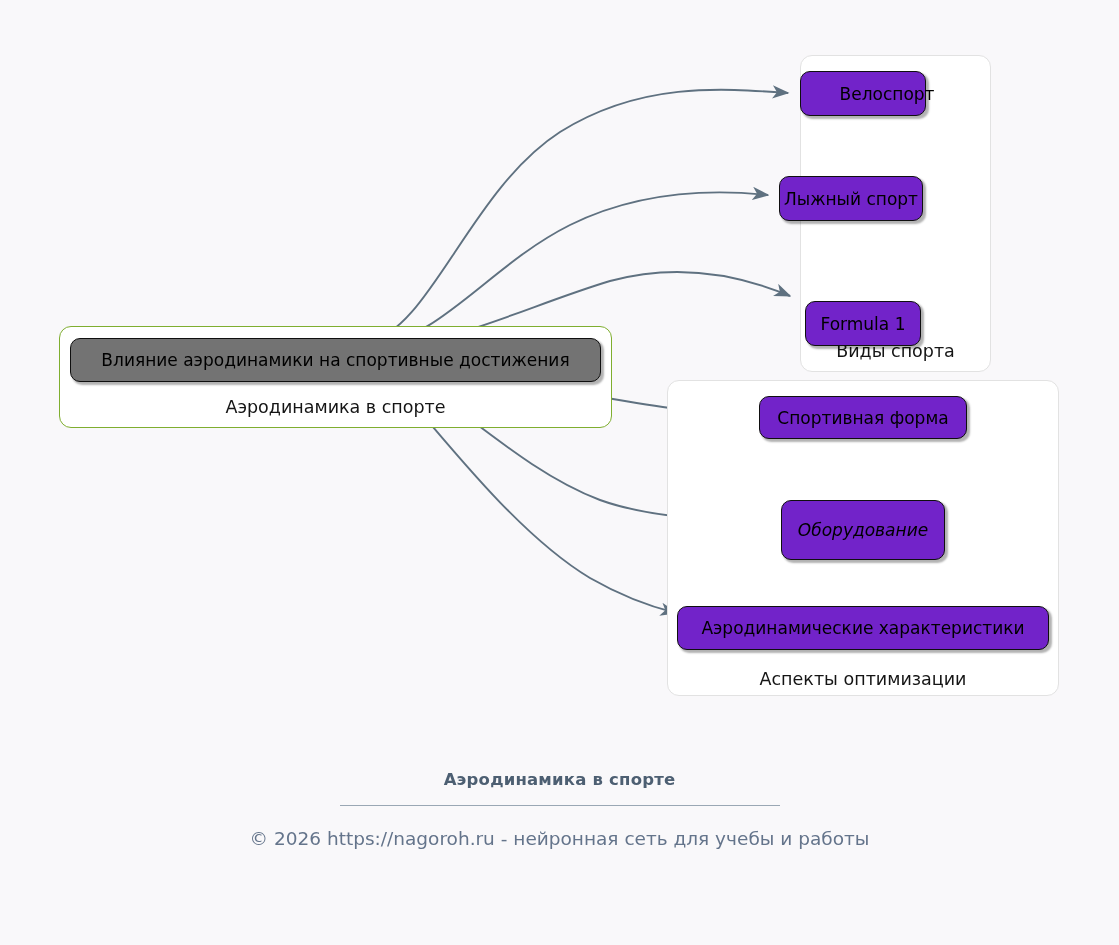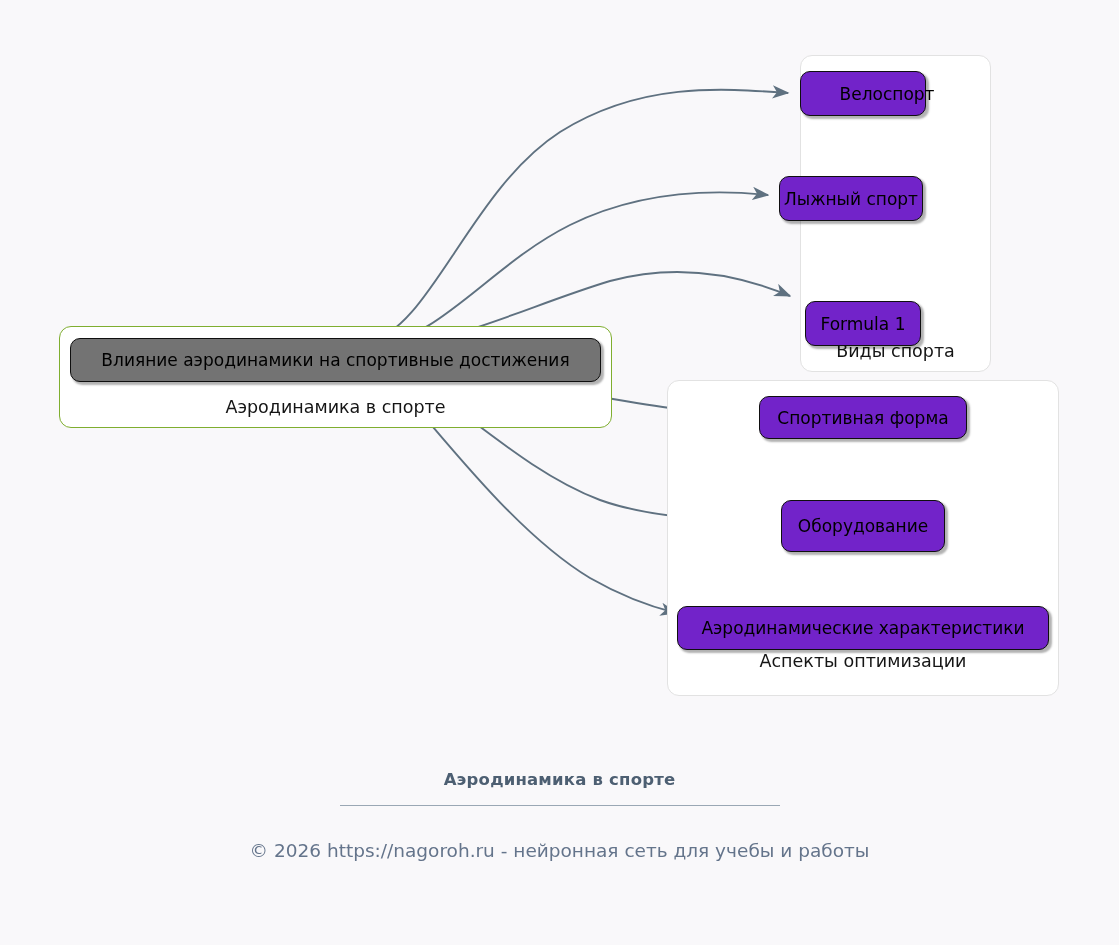--- a/index.html
+++ b/index.html
@@ -101,21 +101,21 @@
     color: #4d5f72;
     letter-spacing: 0.2px;
   }
   #footer-rule {
     width: 440px;
     height: 0;
     margin: 16px auto 0 auto;
     border-top: 1.5px solid #9aa7b4;
   }
   #footer-copy {
-    margin-top: 34px;
+    margin-top: 22px;
     font-size: 18.5px;
     color: #64748b;
   }
 </style>
 </head>
 <body style="background: rgb(249, 248, 250);">
 
 <div id="diagram-canvas">
 
   <svg id="edges-layer" viewBox="0 0 1119 760" width="1119" height="760">
@@ -147,24 +147,24 @@
   <div class="node node-green" style="left:70px; top:338px; width:531px; height:44px;">Влияние аэродинамики на спортивные достижения</div>
 
   <div class="cluster cluster-plain" style="left:768px; top:55px; width:191px; height:317px;margin-left:32px;">
     <div class="cluster-label" style="bottom:10px;">Виды спорта</div>
   </div>
   <div class="node node-purple" style="left:800px; top:71px; width:126px; height:45px;padding-left:48px;">Велоспорт</div>
   <div class="node node-purple" style="left:779px; top:176px; width:144px; height:45px;">Лыжный спорт</div>
   <div class="node node-purple" style="left:805px; top:281px; width:116px; height:45px;margin-top:20px;">Formula 1</div>
 
   <div class="cluster cluster-plain" style="left:667px; top:380px; width:392px; height:316px;">
-    <div class="cluster-label" style="bottom:24px;margin-top:12px;">Аспекты оптимизации</div>
+    <div class="cluster-label" style="bottom:6px;margin-top:12px;">Аспекты оптимизации</div>
   </div>
   <div class="node node-purple" style="left:759px; top:396px; width:208px; height:43px;">Спортивная форма</div>
-  <div class="node node-purple" style="left:781px; top:500px; width:164px; height:52px;">Оборудование</div>
+  <div class="node node-purple" style="left:781px; top:500px; width:164px; height:60px;font-style:italic;">Оборудование</div>
   <div class="node node-purple" style="left:677px; top:606px; width:372px; height:44px;">Аэродинамические характеристики</div>
 
 </div>
 
 <div id="footer">
   <div id="footer-title">Аэродинамика в спорте</div>
   <div id="footer-rule"></div>
   <div id="footer-copy">© 2026 https://nagoroh.ru - нейронная сеть для учебы и работы</div>
 </div>
 

